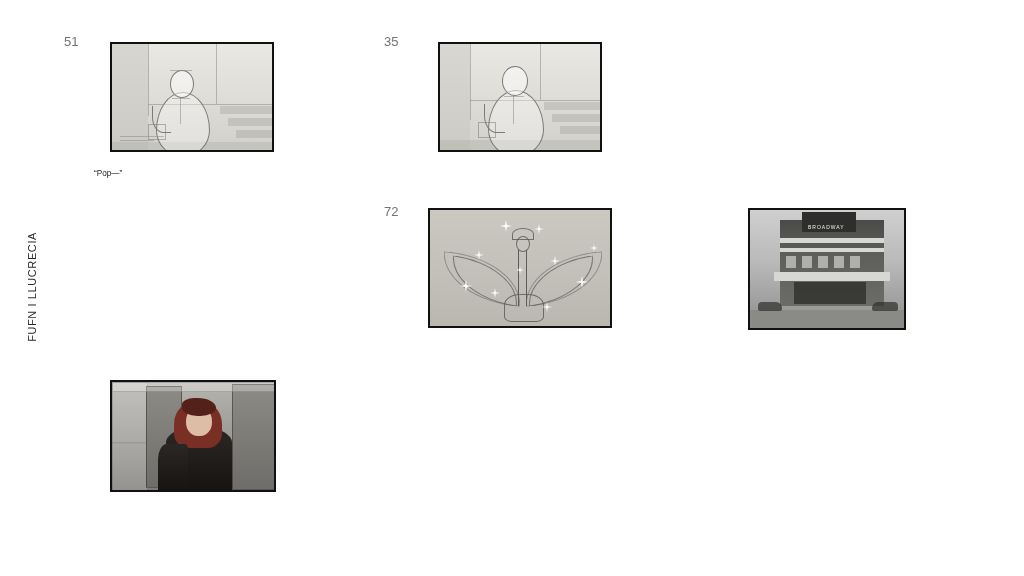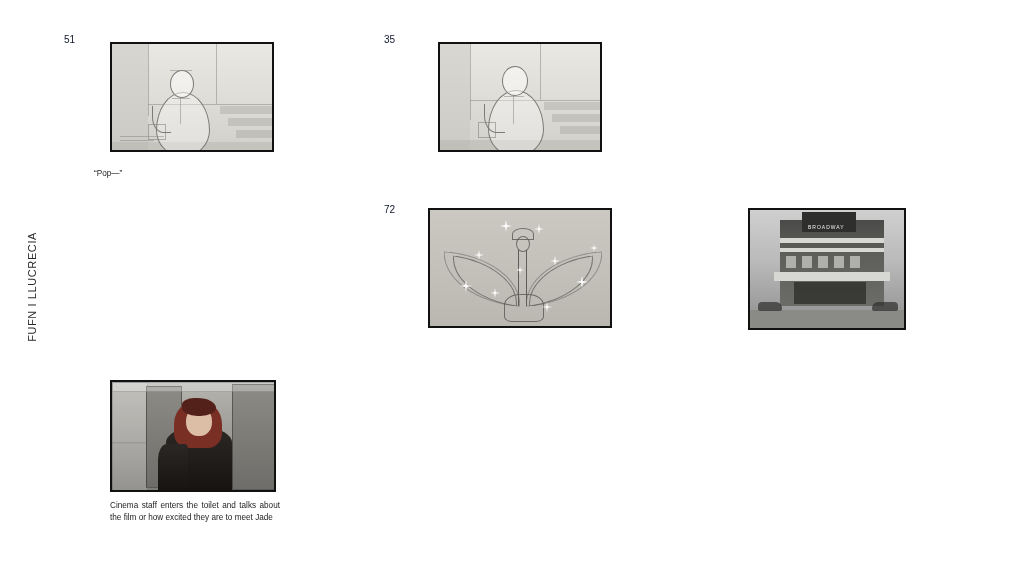--- a/index.html
+++ b/index.html
@@ -34,22 +34,22 @@
     letter-spacing: 0.6px;
     color: #2b2b2b;
   }
 
   
   .cell {
     position: absolute;
   }
   .cell-num {
     position: absolute;
-    font-size: 10px;
-    color: #0f172a;
+    font-size: 13px;
+    color: #737373;
     font-weight: 400;
   }
   .frame {
     position: absolute;
     border: 2px solid #111;
     box-sizing: border-box;
     overflow: hidden;
     background: #cfcfcb;
   }
   .caption {
@@ -371,16 +371,15 @@
       <div class="door" style="left:34px; top:4px; width:34px; height:100px;"></div>
       <div class="door" style="left:120px; top:2px; width:46px; height:104px;"></div>
       <div class="tile" style="left:0; top:0; width:166px; height:8px; background:rgba(255,255,255,.3);"></div>
 
       <div class="person" style="left:54px; top:46px; width:66px; height:66px;"></div>
       <div class="p-hair" style="left:62px; top:18px; width:48px; height:48px;"></div>
       <div class="p-head" style="left:74px; top:24px;"></div>
       <div class="p-hair2" style="left:70px; top:16px; width:34px; height:18px;"></div>
       <div class="person" style="left:46px; top:62px; width:30px; height:50px; border-radius:30% 10% 6% 6%;"></div>
     </div>
-    <div class="caption" style="left:50px; top:128px; width:170px;">Cinema staff enters the toilet and talks about the film or how excited they are to meet Jade</div>
   </div>
 
 </div>
 
 </body></html>

